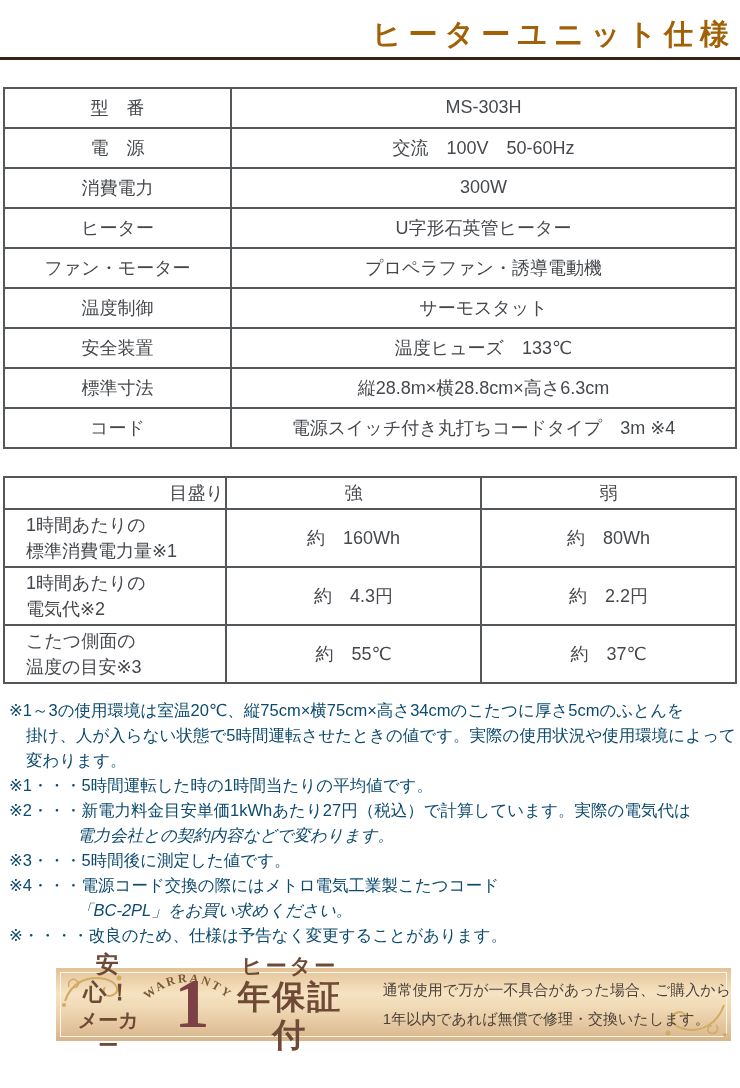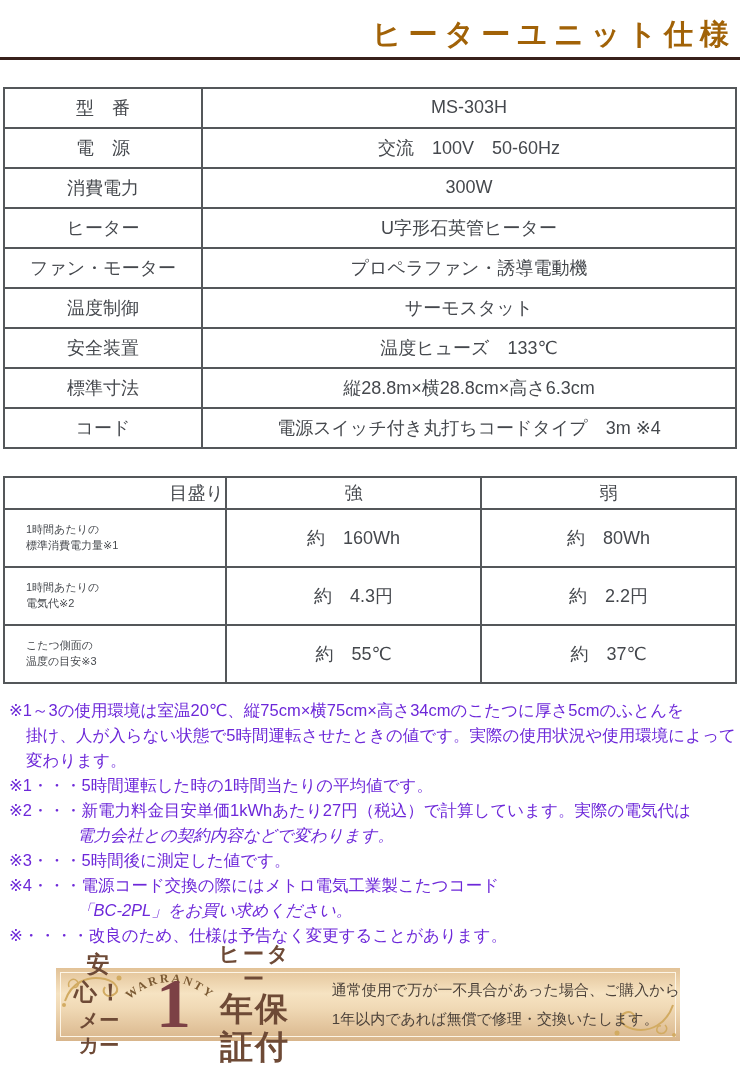--- a/index.html
+++ b/index.html
@@ -25,45 +25,45 @@
 
   
   table { border-collapse:collapse; margin-left:3px; width:734px; table-layout:fixed; }
   td, th {
     border:2px solid #54575a;
     color:#45484d;
     font-size:18px;
     font-weight:normal;
   }
   .spec1 { margin-top:27px; }
-  .spec1 .label { width:198px; text-align:center; height:40px; }
+  .spec1 .label { width:227px; text-align:center; height:40px; }
   .spec1 .value { text-align:center; }
 
   .spec2 { margin-top:27px; }
   .spec2 th { height:32px; text-align:right; }
   .spec2 td { height:58px; }
-  .spec2 .rlabel { width:227px; text-align:left; padding-left:21px; font-size:11px; line-height:1.45; }
+  .spec2 .rlabel { width:227px; text-align:left; padding-left:21px; font-size:18px; line-height:1.45; }
   .spec2 .val  { width:255px; text-align:center; }
 
   
   .footnotes {
     margin:14px 4px 0 9px;
-    color:#6d28d9;
+    color:#0c4a6e;
     font-size:16.5px;
     line-height:25px;
   }
   .fn-line { white-space:nowrap; }
   .ind-s { padding-left:17px; }
   .ind-l { padding-left:68px;font-style:italic; }
 
   
   .banner {
     position:relative;
     margin:20px 0 0 56px;
-    width:624px;
+    width:675px;
     height:73px;
     background:linear-gradient(180deg,#e2c297 0%,#f6e3c2 35%,#f0d9b5 55%,#d8b58b 100%);
   }
   .banner::before {
     content:"";
     position:absolute;
     top:4px; left:4px; right:4px; bottom:4px;
     border:1px solid #fdf5e6;
     pointer-events:none;
   }

